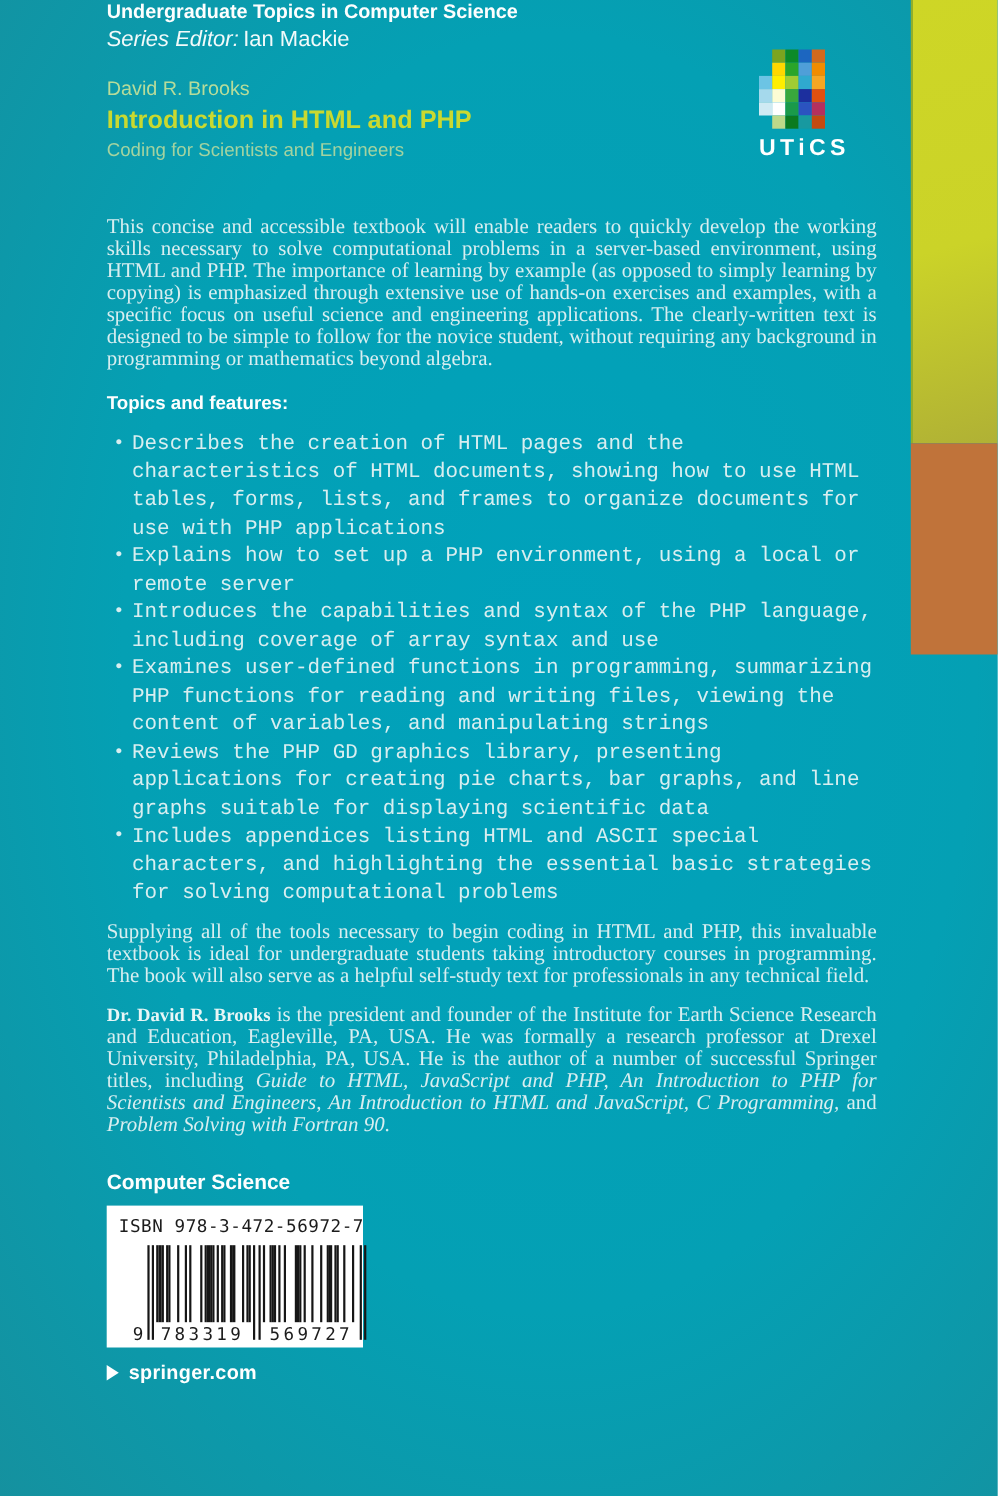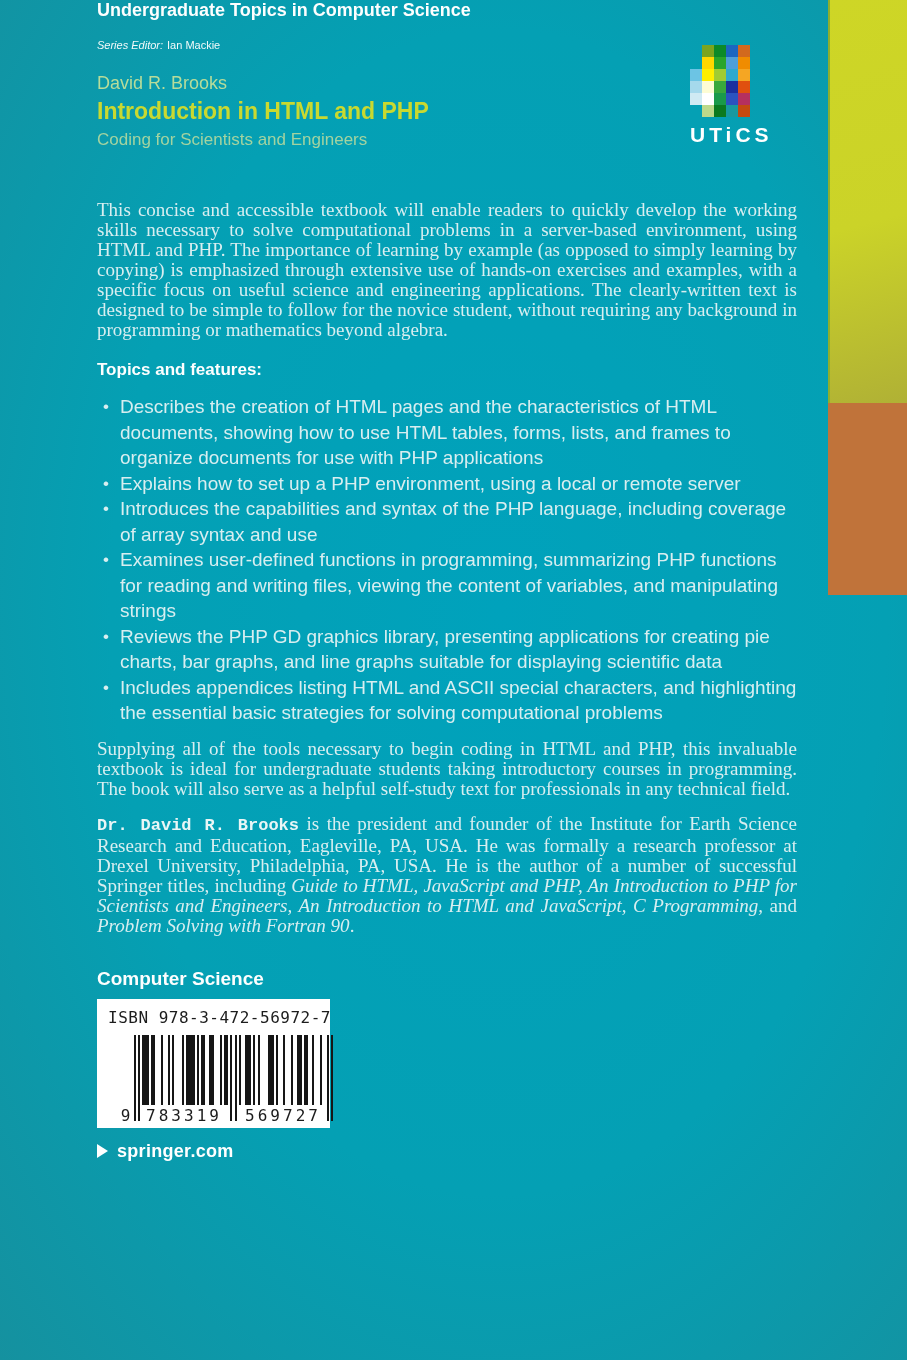--- a/index.html
+++ b/index.html
@@ -38,21 +38,21 @@
     font-weight: bold;
     font-size: 21px;
     letter-spacing: 4px;
     white-space: nowrap;
   }
 
   
   .content { position: absolute; left: 97px; top: 0; width: 700px; }
 
   .series-title { font-size: 18px; font-weight: bold; color: #fdfefe; }
-  .series-editor { margin-top: 18px; font-size: 11px; color: #f2fafa; }
+  .series-editor { margin-top: 4px; font-size: 20px; color: #f2fafa; }
   .series-editor .it { font-style: italic; margin-right: 4px; }
 
   .author { margin-top: 22px; font-size: 18px; color: #b7dc9a; }
   .title  { margin-top: 4px;  font-size: 23px; font-weight: bold; color: #c9d930; }
   .subtitle { margin-top: 5px; font-size: 17px; color: #a3d3a0; }
 
   .para {
     font-family: "Liberation Serif", serif;
     font-size: 19px;
     line-height: 20px;
@@ -60,35 +60,35 @@
     text-align: justify;
   }
   .para-description { margin-top: 50px; }
 
   .topics-heading { margin-top: 20px; font-size: 17px; font-weight: bold; color: #fdfefe; }
 
   ul.topics { margin-top: 14px; list-style: none; }
   ul.topics li {
     position: relative;
     padding-left: 23px;
-    font-family: Liberation Sans, sans-serif;
+    font-family: Liberation Mono, monospace;
     font-size: 19px;
     line-height: 25.5px;
     color: #d8eef0;
   }
   ul.topics li::before {
     content: "\2022";
     position: absolute;
     left: 6px;
     font-size: 17px;
   }
 
   .para-closing { margin-top: 13px; }
   .para-bio { margin-top: 15px; }
-  .bio-bold { font-family: Liberation Mono, monospace; font-weight: bold; font-size: 17px; color: #e9f6f6; }
+  .bio-bold { font-family: Liberation Serif, serif; font-weight: bold; font-size: 17px; color: #e9f6f6; }
   .bio-italic { font-style: italic; }
 
   .category { margin-top: 32px; font-size: 19px; font-weight: bold; color: #fdfefe; }
 
   
   .barcode-box {
     margin-top: 9px;
     width: 233px;
     height: 129px;
     background: #ffffff;

